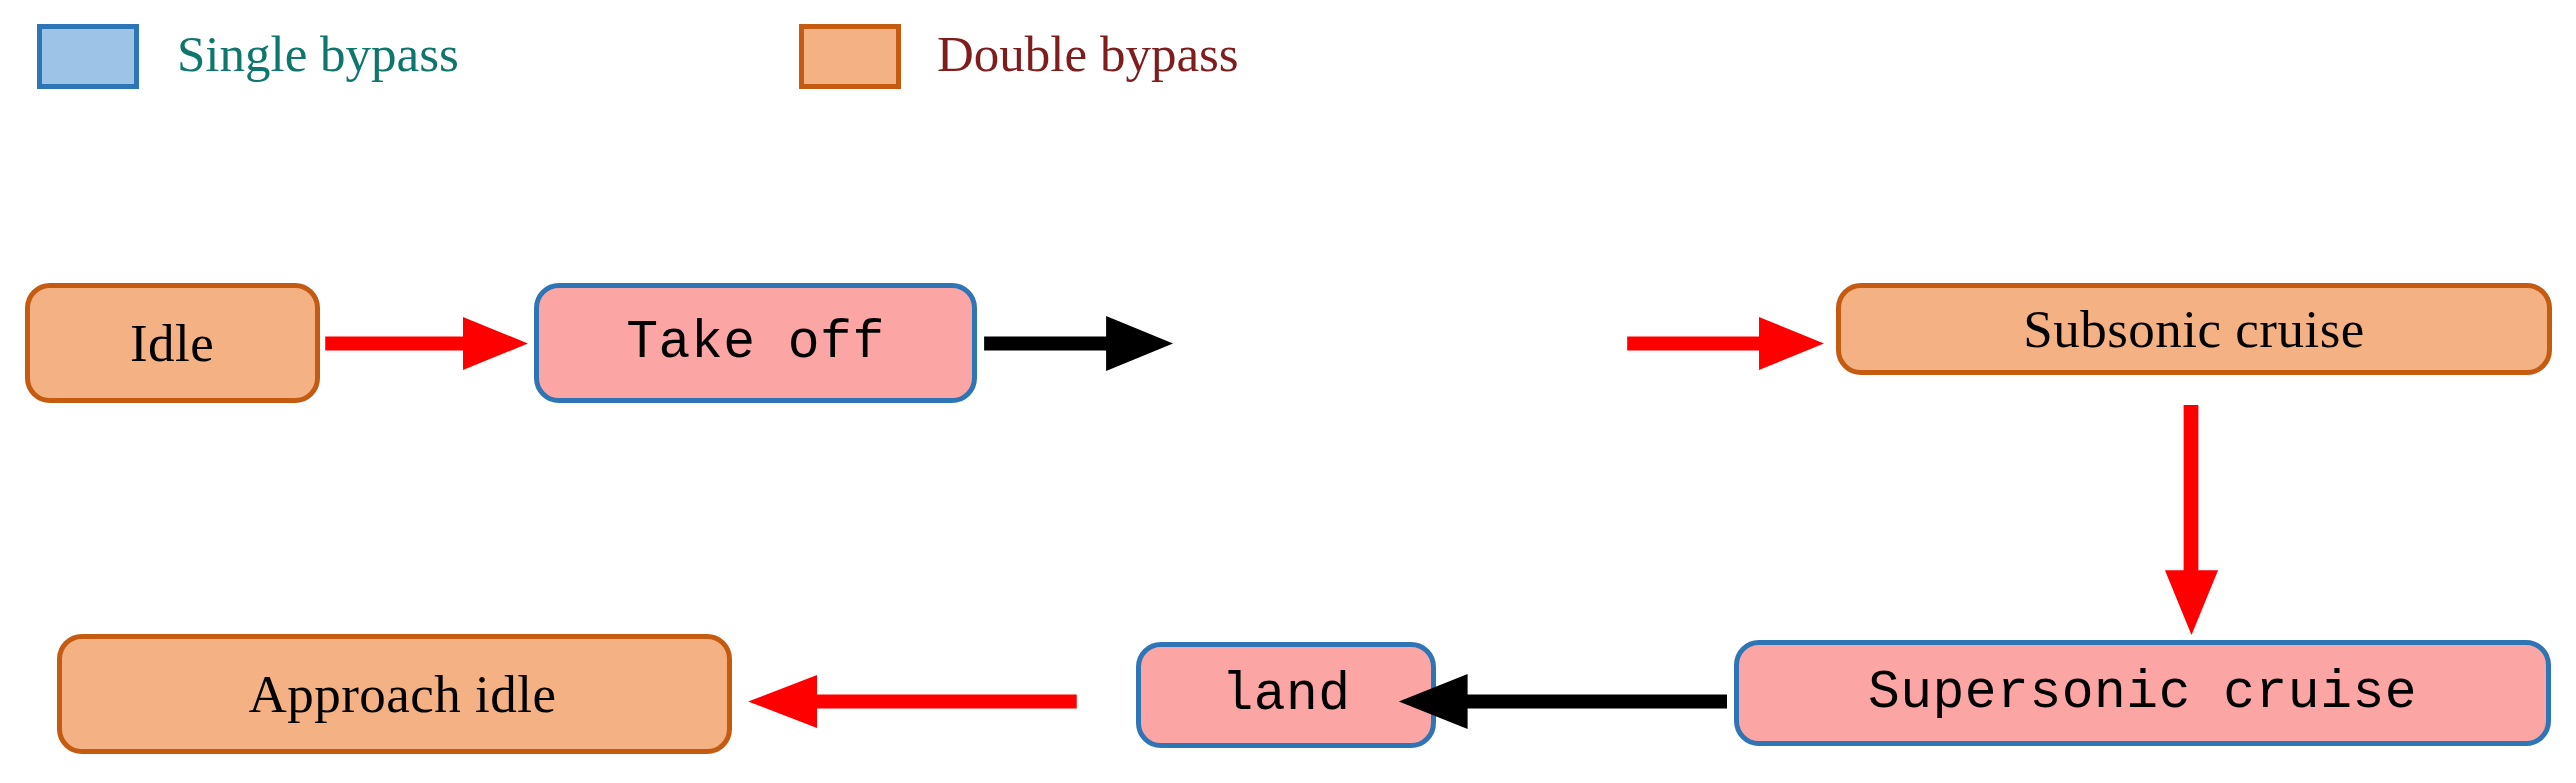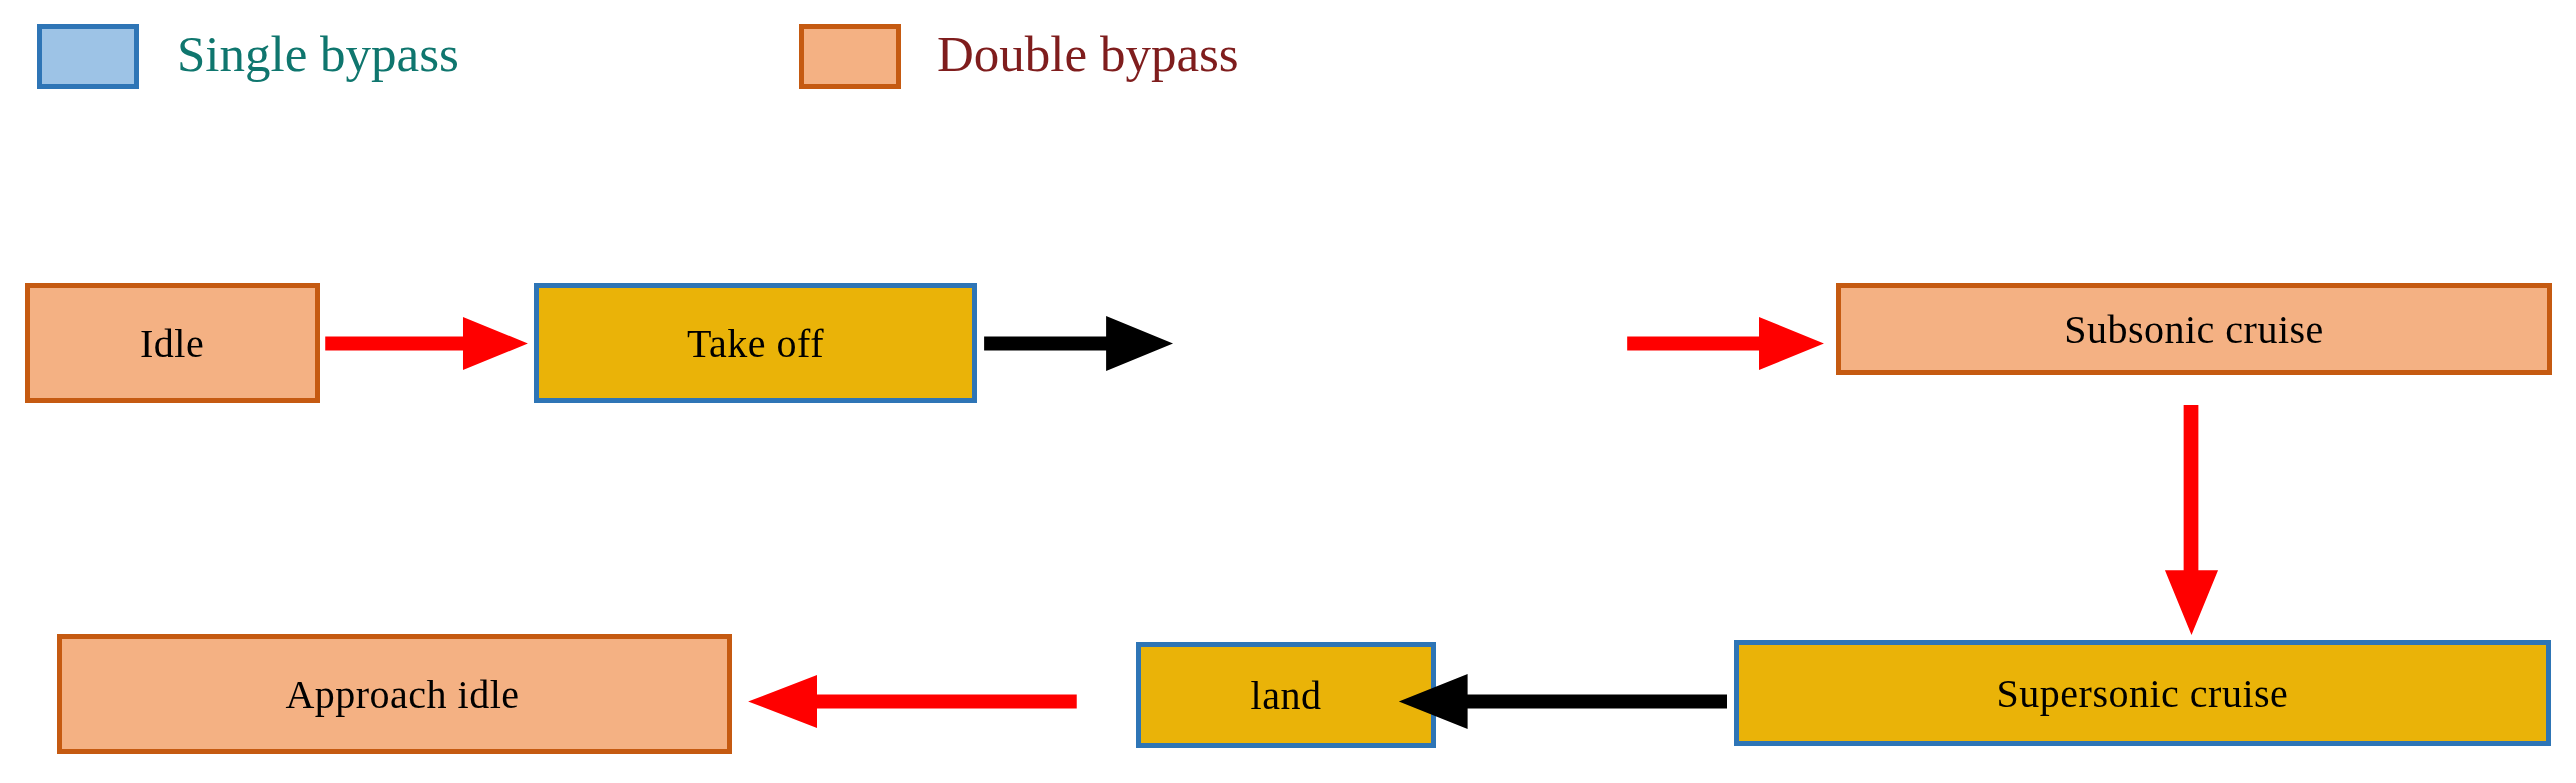--- a/index.html
+++ b/index.html
@@ -42,28 +42,30 @@
   .lbl-blue   { color: #0f766e; }
   .lbl-orange { color: #7f1d1d; }
 
   
   .node {
     position: absolute;
     box-sizing: border-box;
     display: flex;
     align-items: center;
     justify-content: center;
-    font-size: 40px;
+    font-size: 53px;
     color: #000000;
     white-space: nowrap;
     letter-spacing: 0.5px;
+    border-radius: 25px;
   }
   .node.blue {
-    background: #eab308;
+    background: #fca5a5;
     border: 5.9px solid #2e75b6;
+    font-family: Liberation Mono, monospace;
   }
   .node.orange {
     background: #f4b183;
     border: 5.9px solid #c55a11;
   }
 
   
   .arrow {
     position: absolute;
   }

